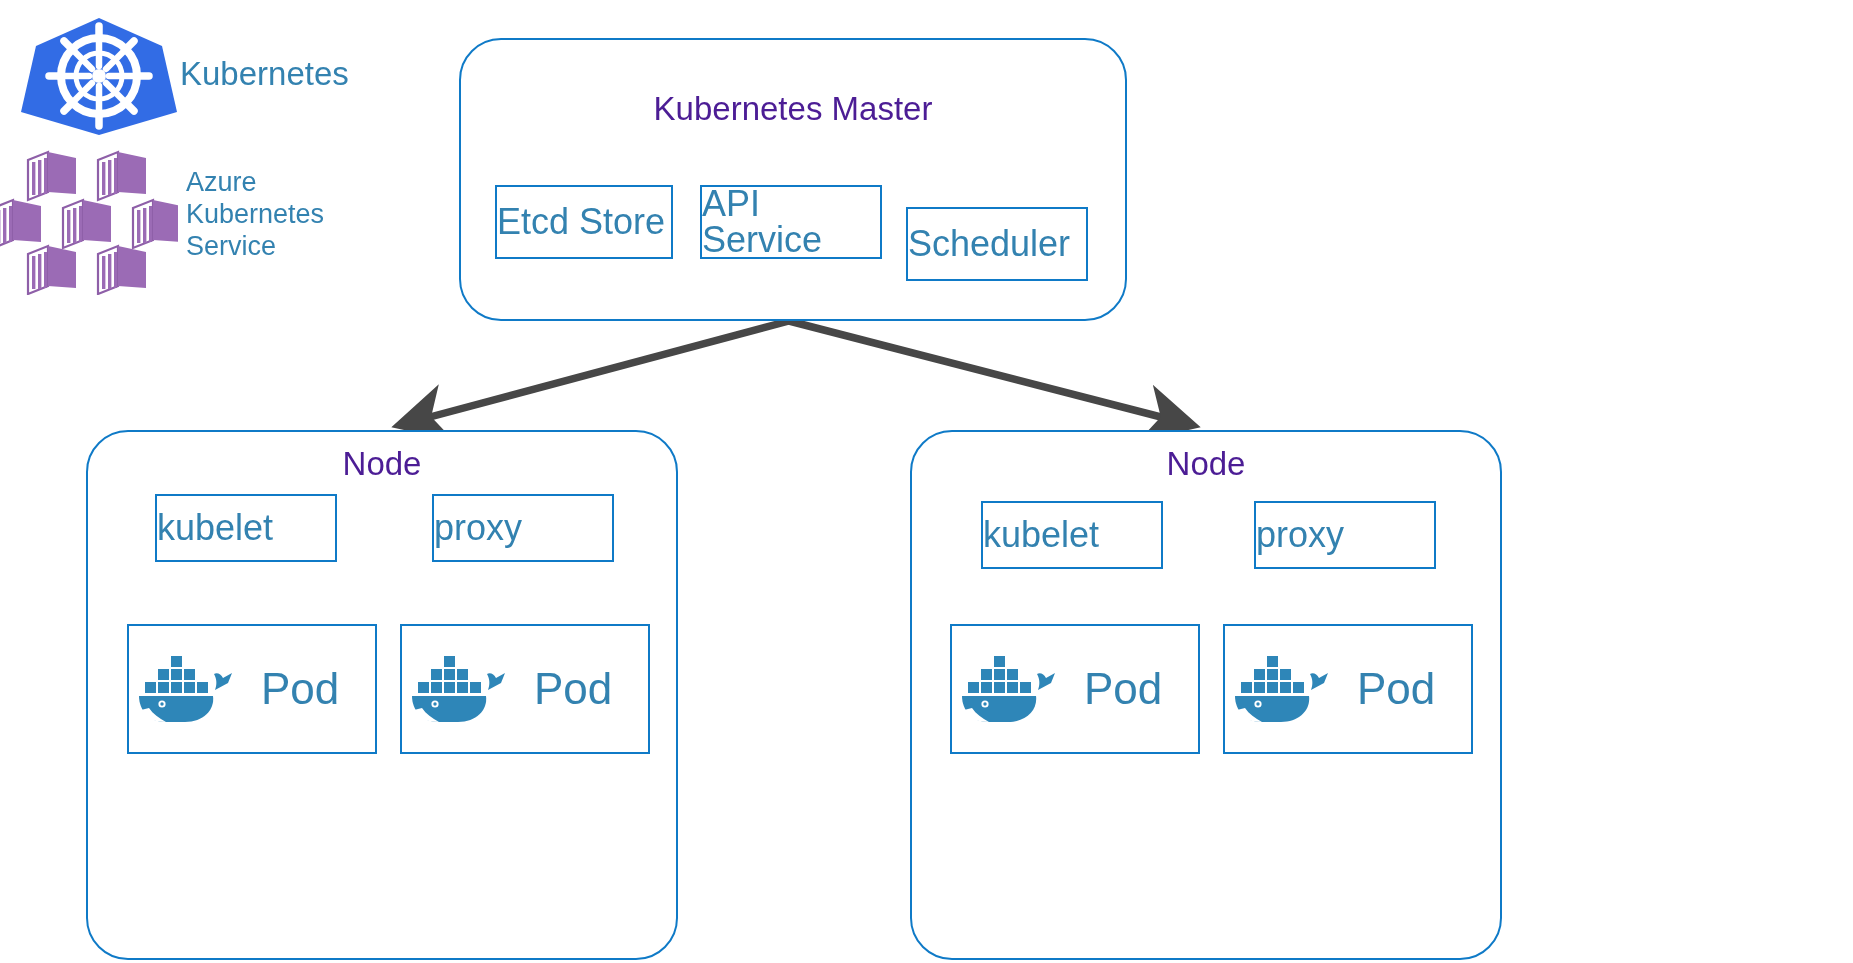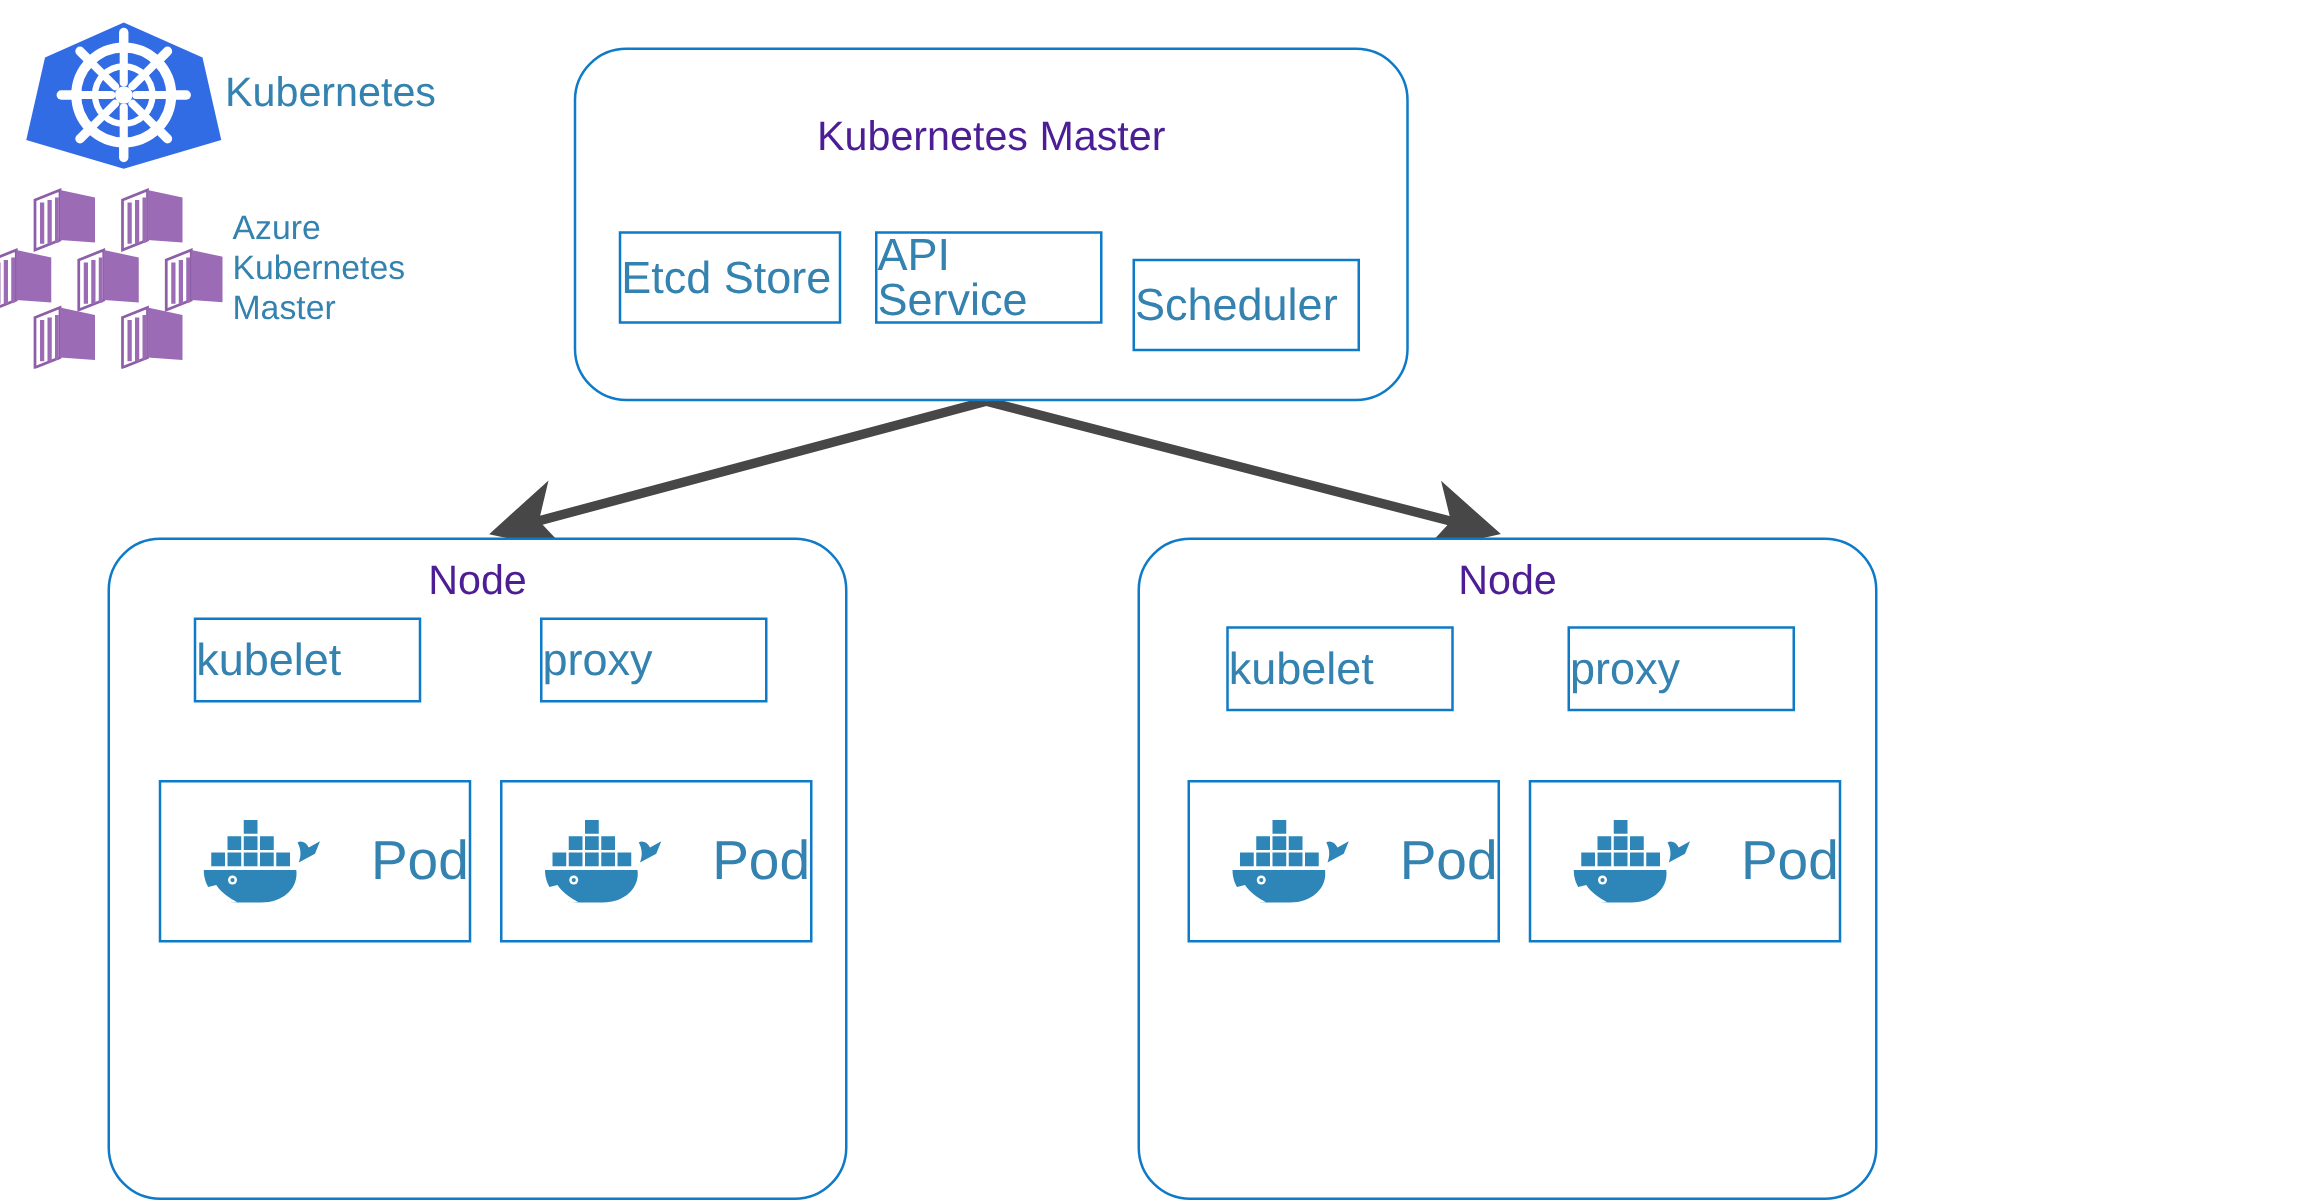--- a/index.html
+++ b/index.html
@@ -30,21 +30,21 @@
     position:absolute;left:0;right:0;text-align:center;color:#4c1d95;
     font-size:33px;line-height:1;
   }
 
   
   .sbox{
     position:absolute;border:2.4px solid #0F7AC7;background:#ffffff;
     box-sizing:border-box;display:flex;align-items:center;
     color:#3382B0;font-size:36px;line-height:1;
   }
-  .sbox.pod{justify-content:space-between;gap:10px;padding-left:24px;font-size:44px;}
+  .sbox.pod{justify-content:flex-start;gap:10px;font-size:44px;}
   .pod-label{color:#3382B0;}
 
   
   #master-box{left:459px;top:38px;width:668px;height:283px;}
   #master-title{top:52px;}
   #etcd-box  {left:495px;top:185px;width:178px;height:74px;}
   #api-box   {left:700px;top:185px;width:182px;height:74px;}
   #sched-box {left:906px;top:185px;width:182px;height:74px;margin-top:22px;}
 
   
@@ -133,21 +133,21 @@
         <use href="#aksCube" x="65" y="50"></use>
         <use href="#aksCube" x="135" y="50"></use>
         <use href="#aksCube" x="30" y="96"></use>
         <use href="#aksCube" x="100" y="96"></use>
       </g>
     </svg>
   </div>
   <div class="legend-label" id="aks-label">
     <div>Azure</div>
     <div>Kubernetes</div>
-    <div>Master</div>
+    <div>Service</div>
   </div>
 
   <svg id="arrow-layer" aria-hidden="true">
     <defs>
       <marker id="ah" markerWidth="9" markerHeight="9" refX="6.4" refY="4.5" orient="auto" markerUnits="strokeWidth">
         <path d="M0,0.6 L7.6,4.5 L0,8.4 L2.1,4.5 Z" fill="#474747"></path>
       </marker>
     </defs>
     <line x1="789" y1="321" x2="400" y2="425" stroke="#474747" stroke-width="7.5" marker-end="url(#ah)"></line>
     <line x1="789" y1="321" x2="1192" y2="425" stroke="#474747" stroke-width="7.5" marker-end="url(#ah)"></line>

